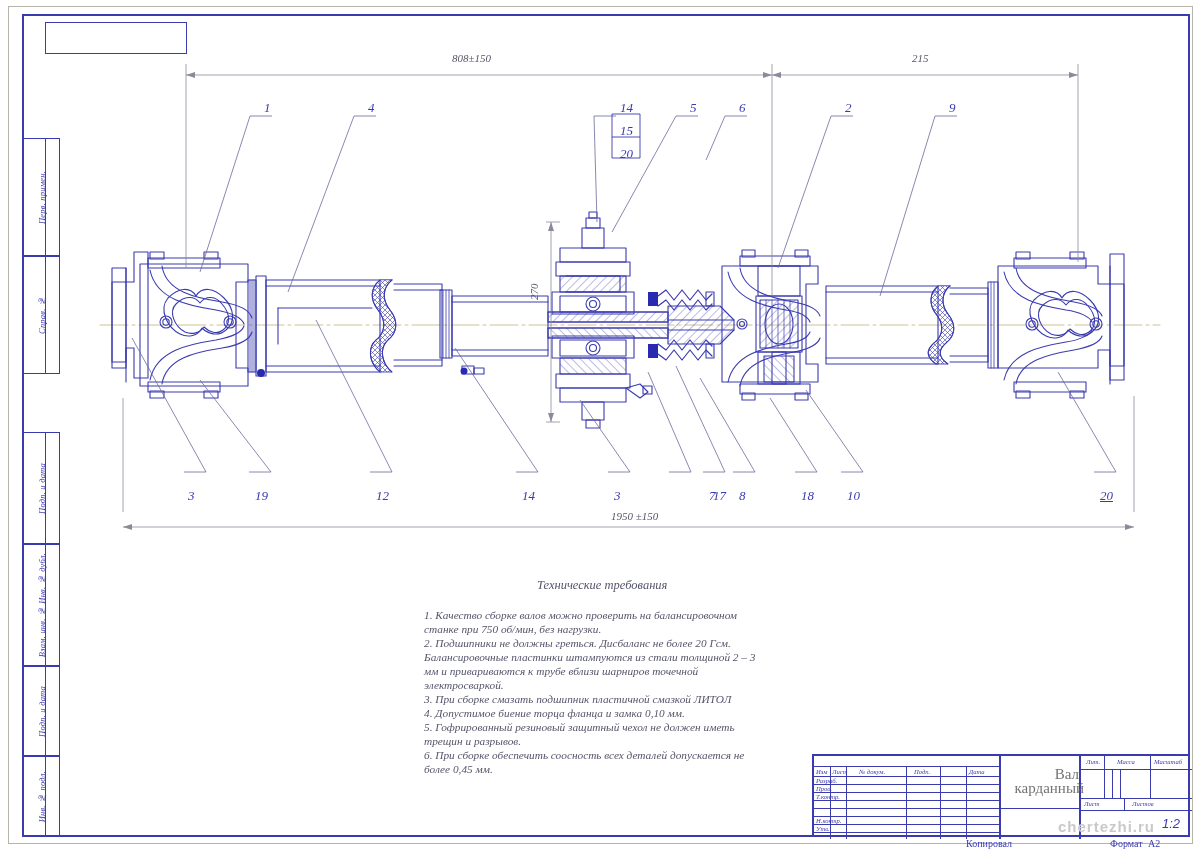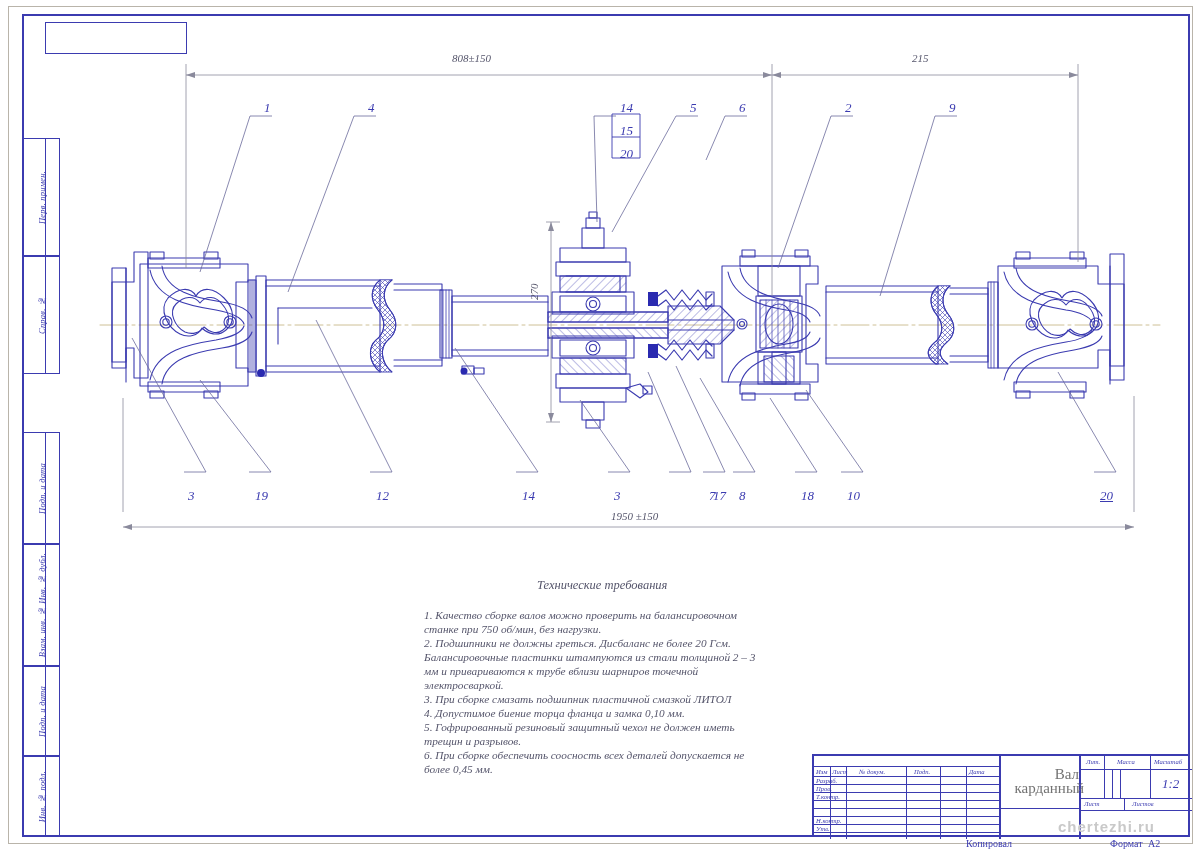--- a/index.html
+++ b/index.html
@@ -135,24 +135,25 @@
     position: absolute;
     font-family: "Liberation Serif", serif;
     color: #737373;
     text-align: right;
     white-space: nowrap;
   }
   .tb-name.l1 { font-size: 15px; }
   .tb-name.l2 { font-size: 15px; }
   .tb-scale {
     position: absolute;
-    font-family: Liberation Serif, serif;
+    font-family: Liberation Sans, sans-serif;
     font-style: italic;
     font-size: 13px;
     color: #3b3bb0;
+    margin-top: 40px;
   }
   .below-text {
     position: absolute;
     font-family: "Liberation Serif", serif;
     font-size: 10px;
     color: #3b3bb0;
     white-space: nowrap;
   }
   .watermark {
     position: absolute;

